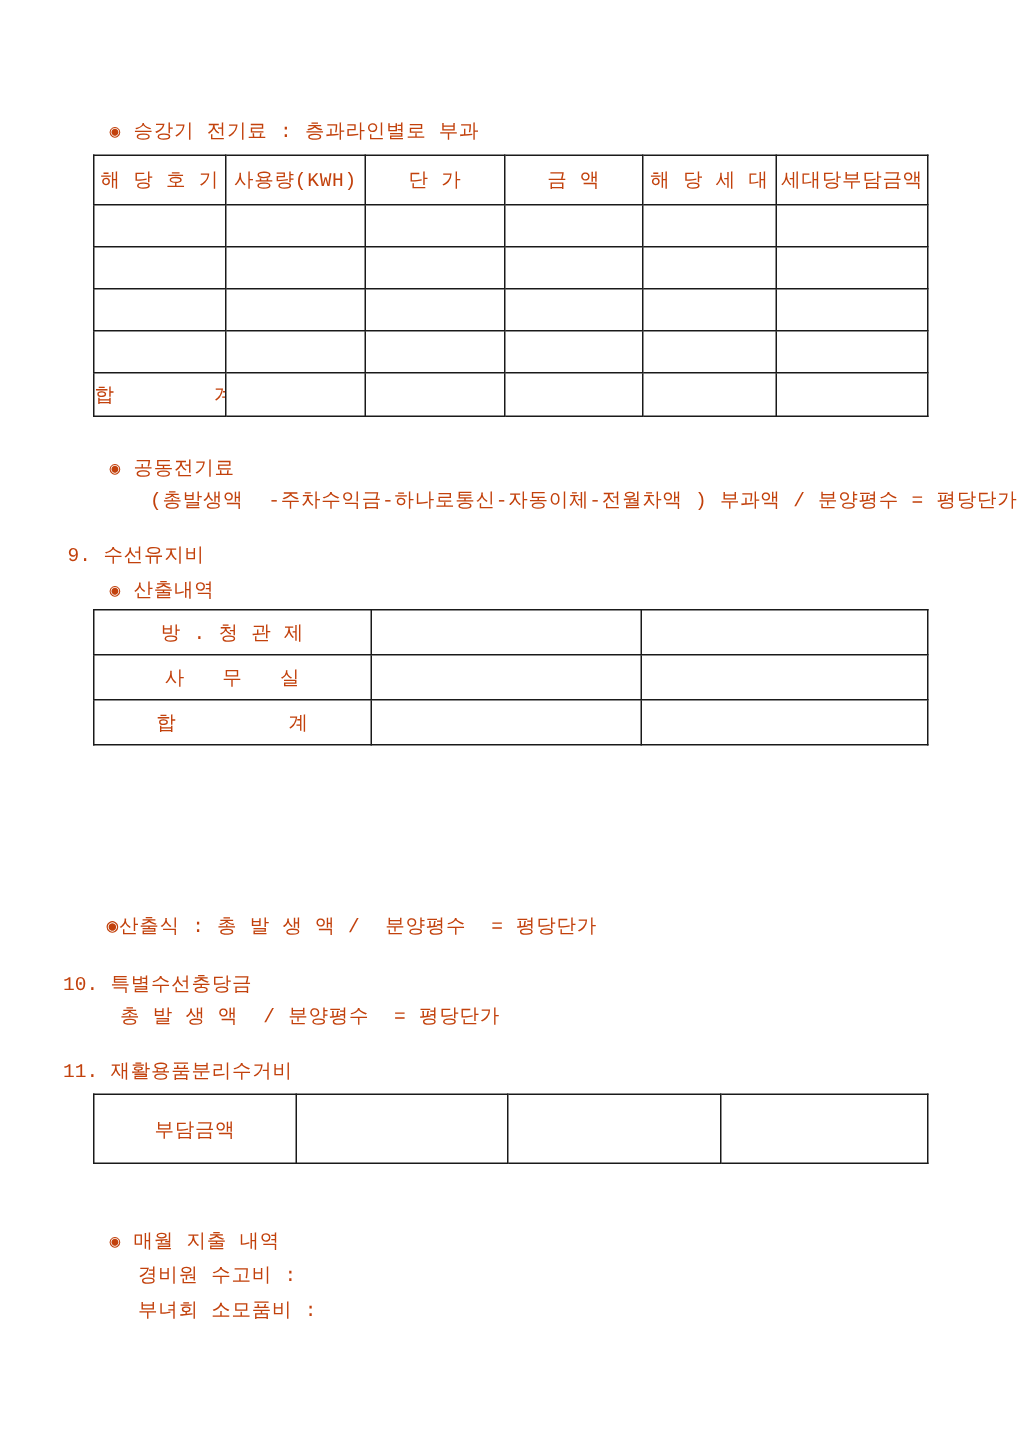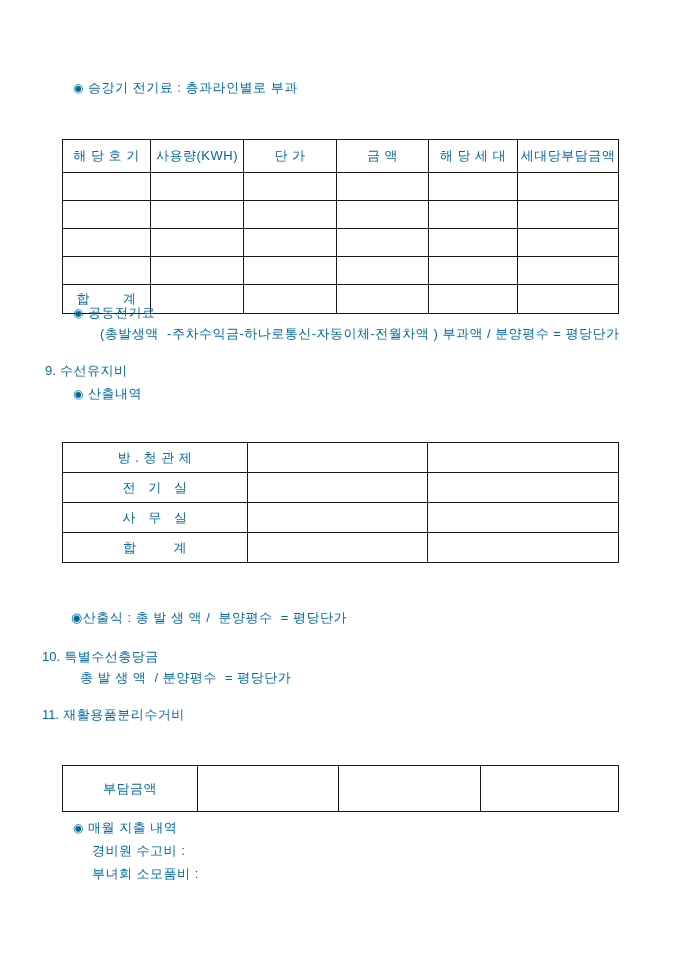--- a/index.html
+++ b/index.html
@@ -2,38 +2,37 @@
 <html><head>
 <meta charset="utf-8">
 <style>
   * { margin: 0; padding: 0; box-sizing: border-box; }
   html, body { background: #ffffff; }
   .page {
     position: relative;
     width: 680px;
     height: 962px;
     background: #ffffff;
-    font-family: Liberation Sans, sans-serif;
+    font-family: Liberation Mono, monospace;
     font-size: 13px;
-    color: #0369a1;
+    color: #c2410c;
     overflow: hidden;
   }
   .line {
     position: absolute;
     white-space: pre;
     letter-spacing: 0.5px;
     line-height: 16px;
   }
   .bullet-line .bullet { font-size: 12px; }
   table {
     position: absolute;
     border-collapse: collapse;
     table-layout: fixed;
     background: #ffffff;
-    margin-top: 36px;
   }
   td, th {
     border: 1px solid #1a1a1a;
     text-align: center;
     vertical-align: middle;
     white-space: pre;
     font-weight: normal;
     font-size: 13px;
     letter-spacing: 0.5px;
     padding: 0;
@@ -122,25 +121,20 @@
         <col style="width:180px">
         <col style="width:191px">
       </colgroup>
     <tbody>
     <tr style="height:30px">
           <td>방 . 청 관 제</td>
           <td></td>
           <td></td>
         </tr>
     <tr style="height:30px">
-          <td>전   기   실</td>
-          <td></td>
-          <td></td>
-        </tr>
-    <tr style="height:30px">
           <td>사   무   실</td>
           <td></td>
           <td></td>
         </tr>
     <tr style="height:30px">
           <td>합         계</td>
           <td></td>
           <td></td>
         </tr>
   </tbody>

